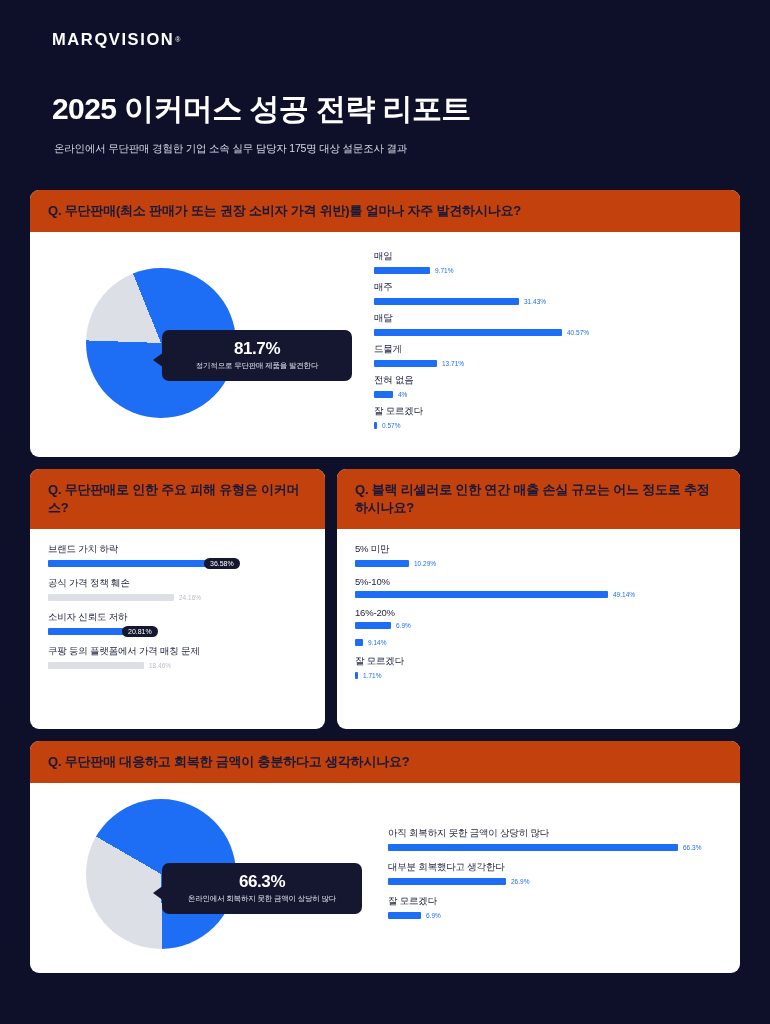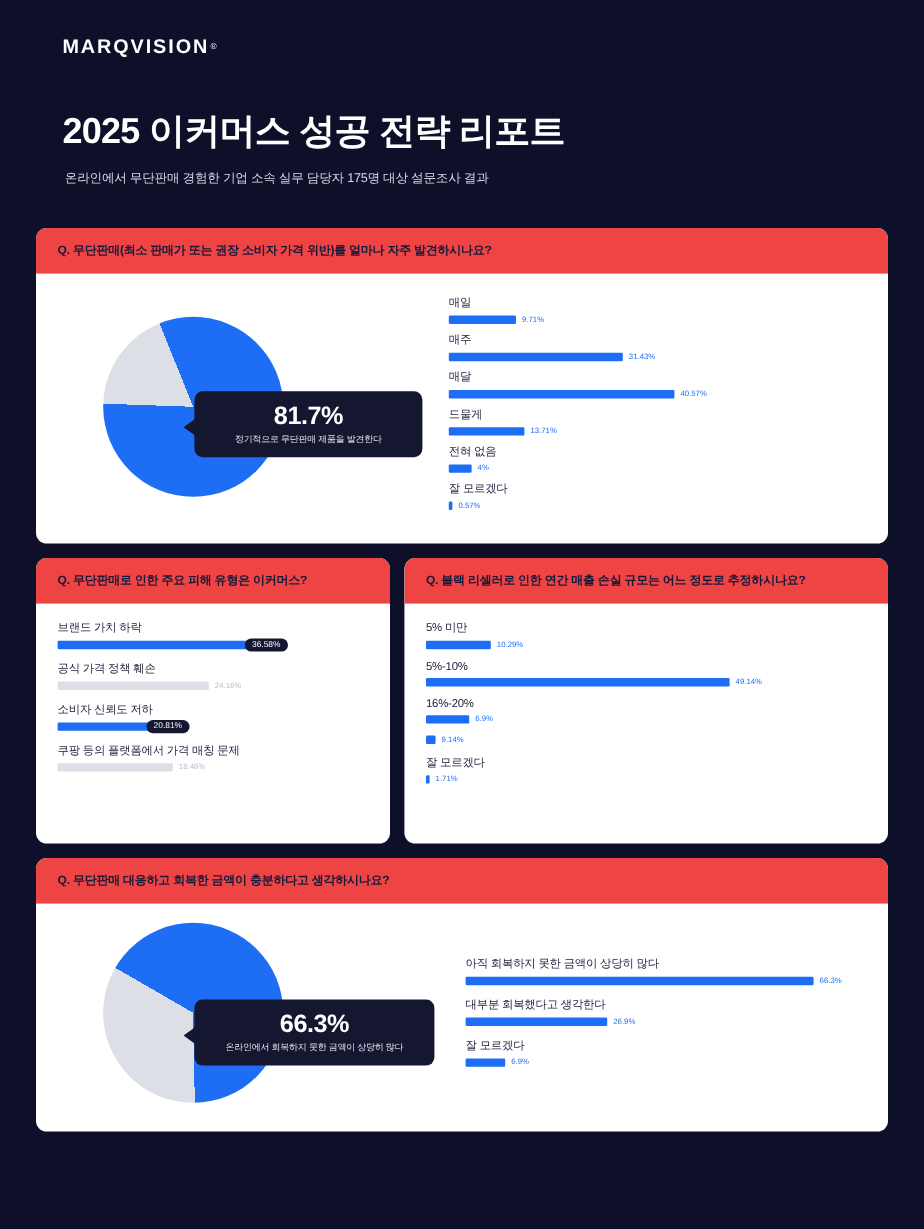--- a/index.html
+++ b/index.html
@@ -50,23 +50,23 @@
   }
 
   
   .card {
     background: #ffffff;
     border-radius: 9px;
     overflow: hidden;
     position: relative;
   }
   .card-head {
-    background: #ef4444;
+    background: #c2410c;
     padding: 12px 18px;
-    font-size: 10px;
+    font-size: 13px;
     color: #16193a;
     letter-spacing: -0.2px;
     font-weight: bold;
   }
   .card-body { padding: 14px 18px 18px 18px; }
 
   .row-cards {
     display: flex;
     gap: 12px;
   }
@@ -114,21 +114,21 @@
     border-radius: 50%;
   }
   .callout {
     position: absolute;
     background: #14172f;
     color: #ffffff;
     border-radius: 7px;
     padding: 9px 16px 10px 16px;
     text-align: center;
   }
-  .callout .big { font-size: 21px; font-weight: bold; letter-spacing: -0.4px; }
+  .callout .big { font-size: 17px; font-weight: bold; letter-spacing: -0.4px; }
   .callout .small { font-size: 7.5px; color: #e3e5f0; margin-top: 2px; letter-spacing: -0.2px; }
   .callout:after {
     content: "";
     position: absolute;
     left: -9px; top: 22px;
     border-top: 8px solid transparent;
     border-bottom: 8px solid transparent;
     border-right: 11px solid #14172f;
   }
 

